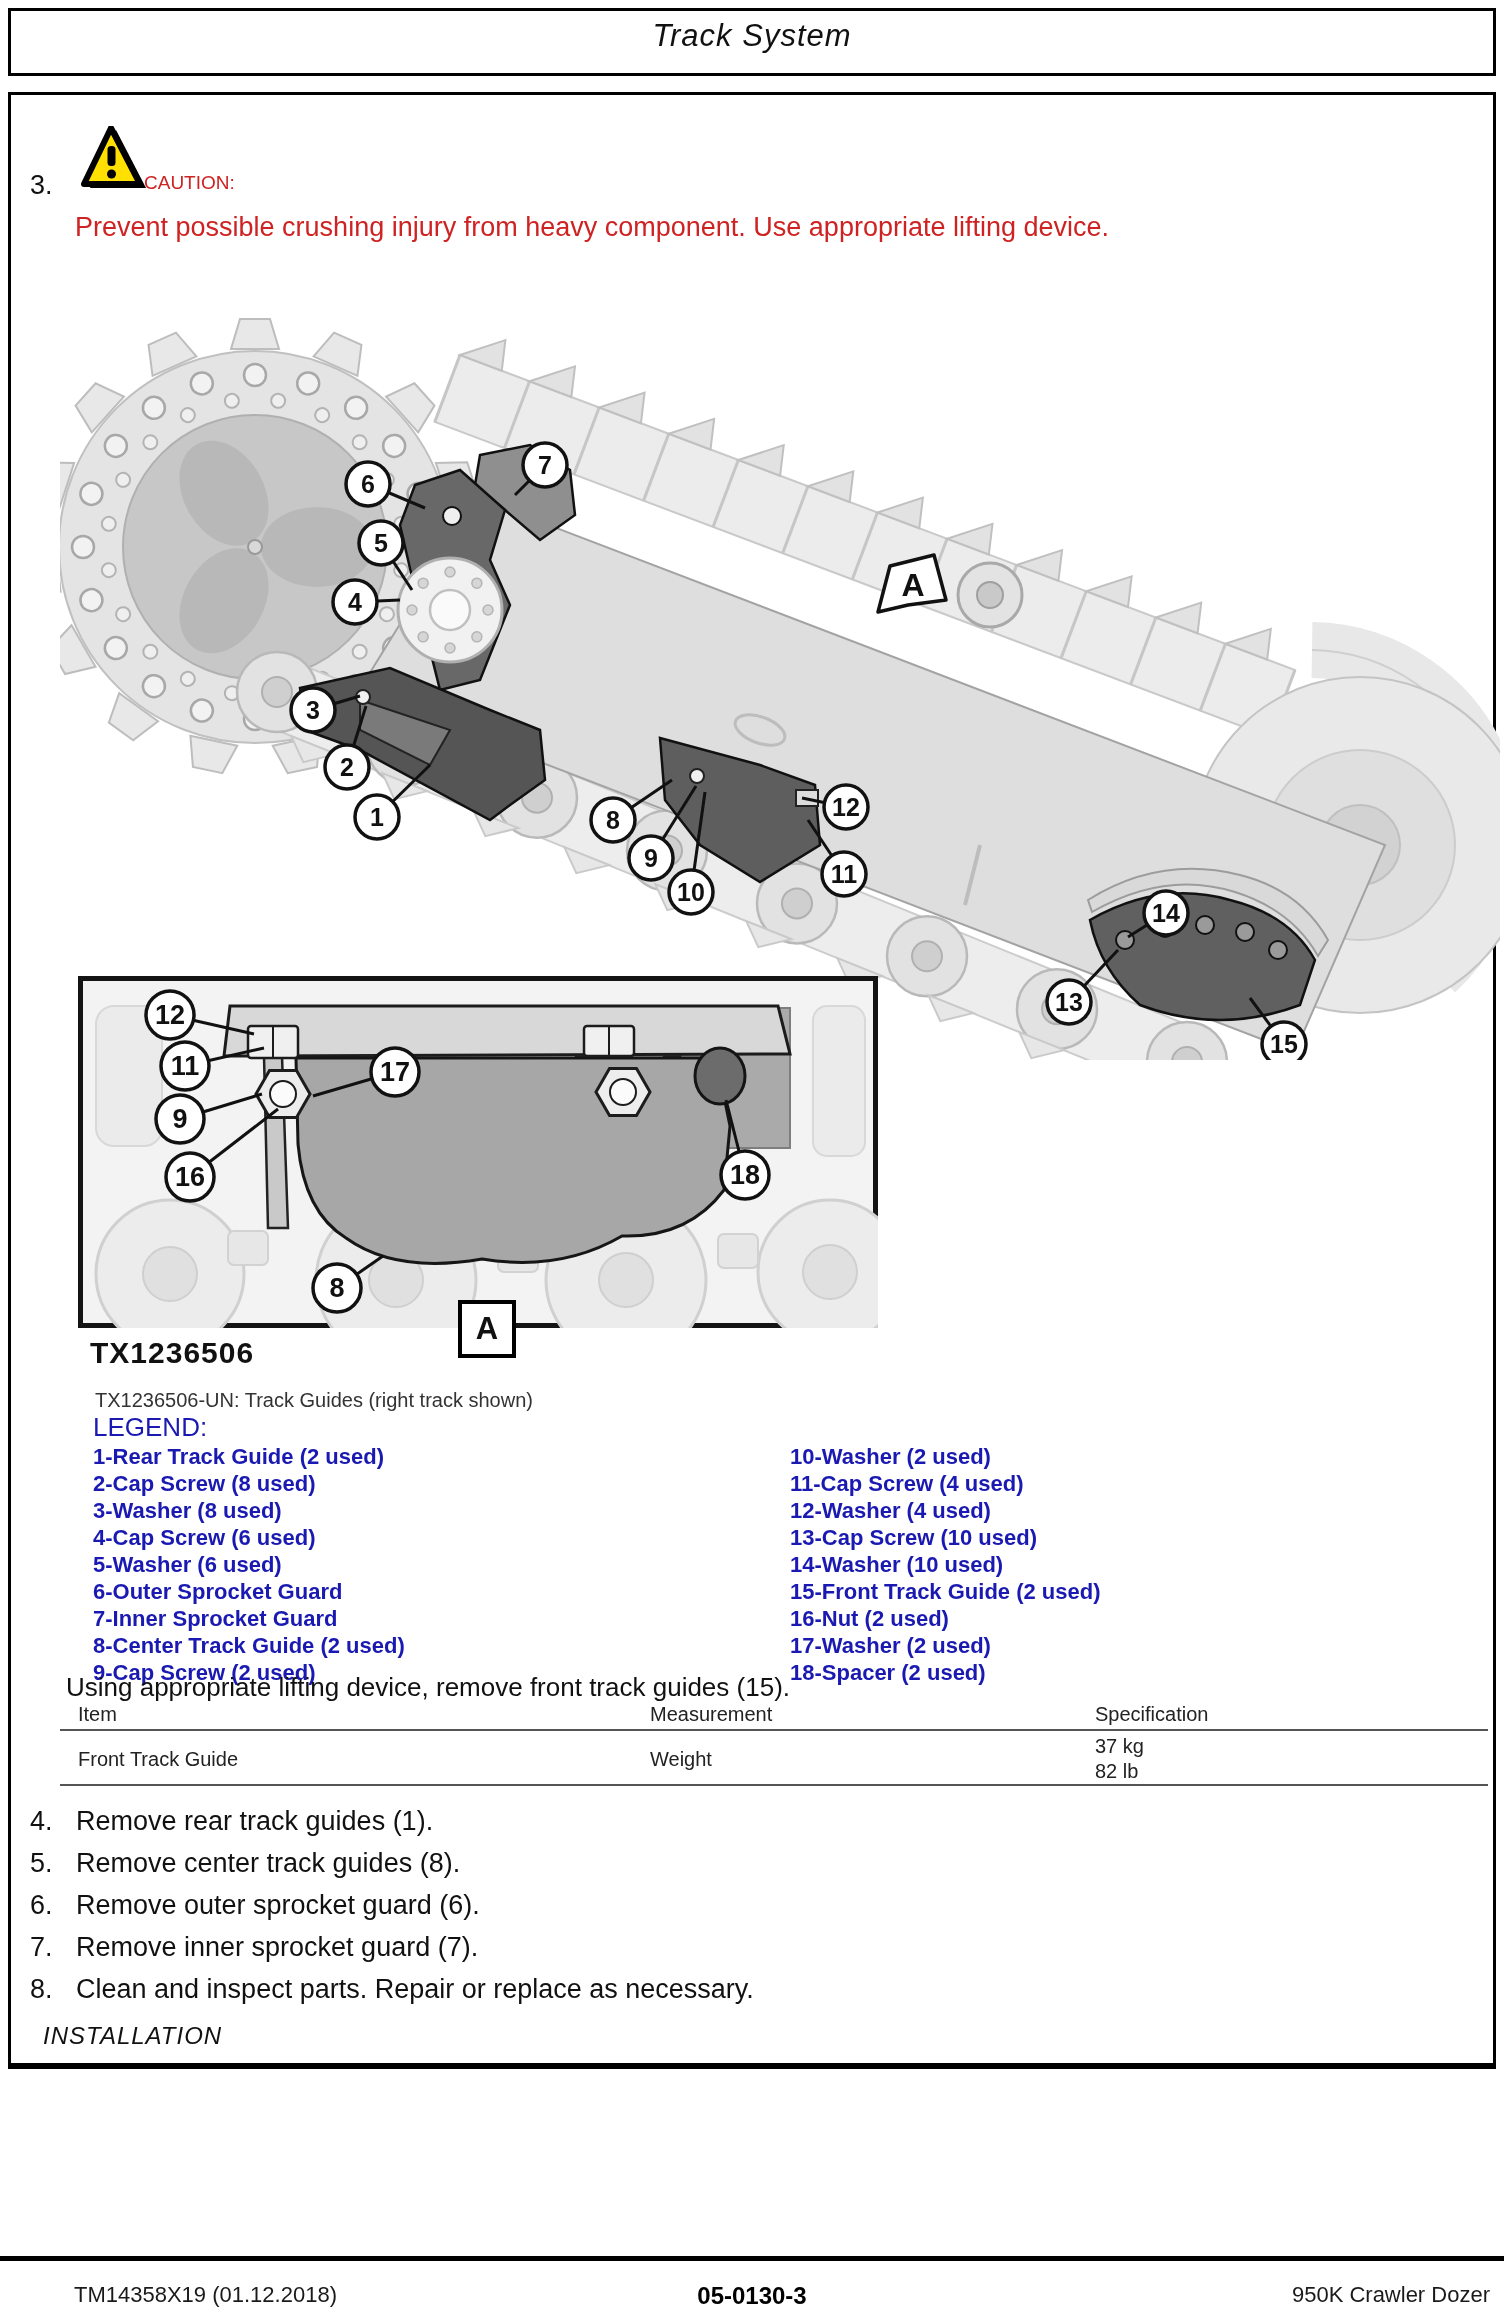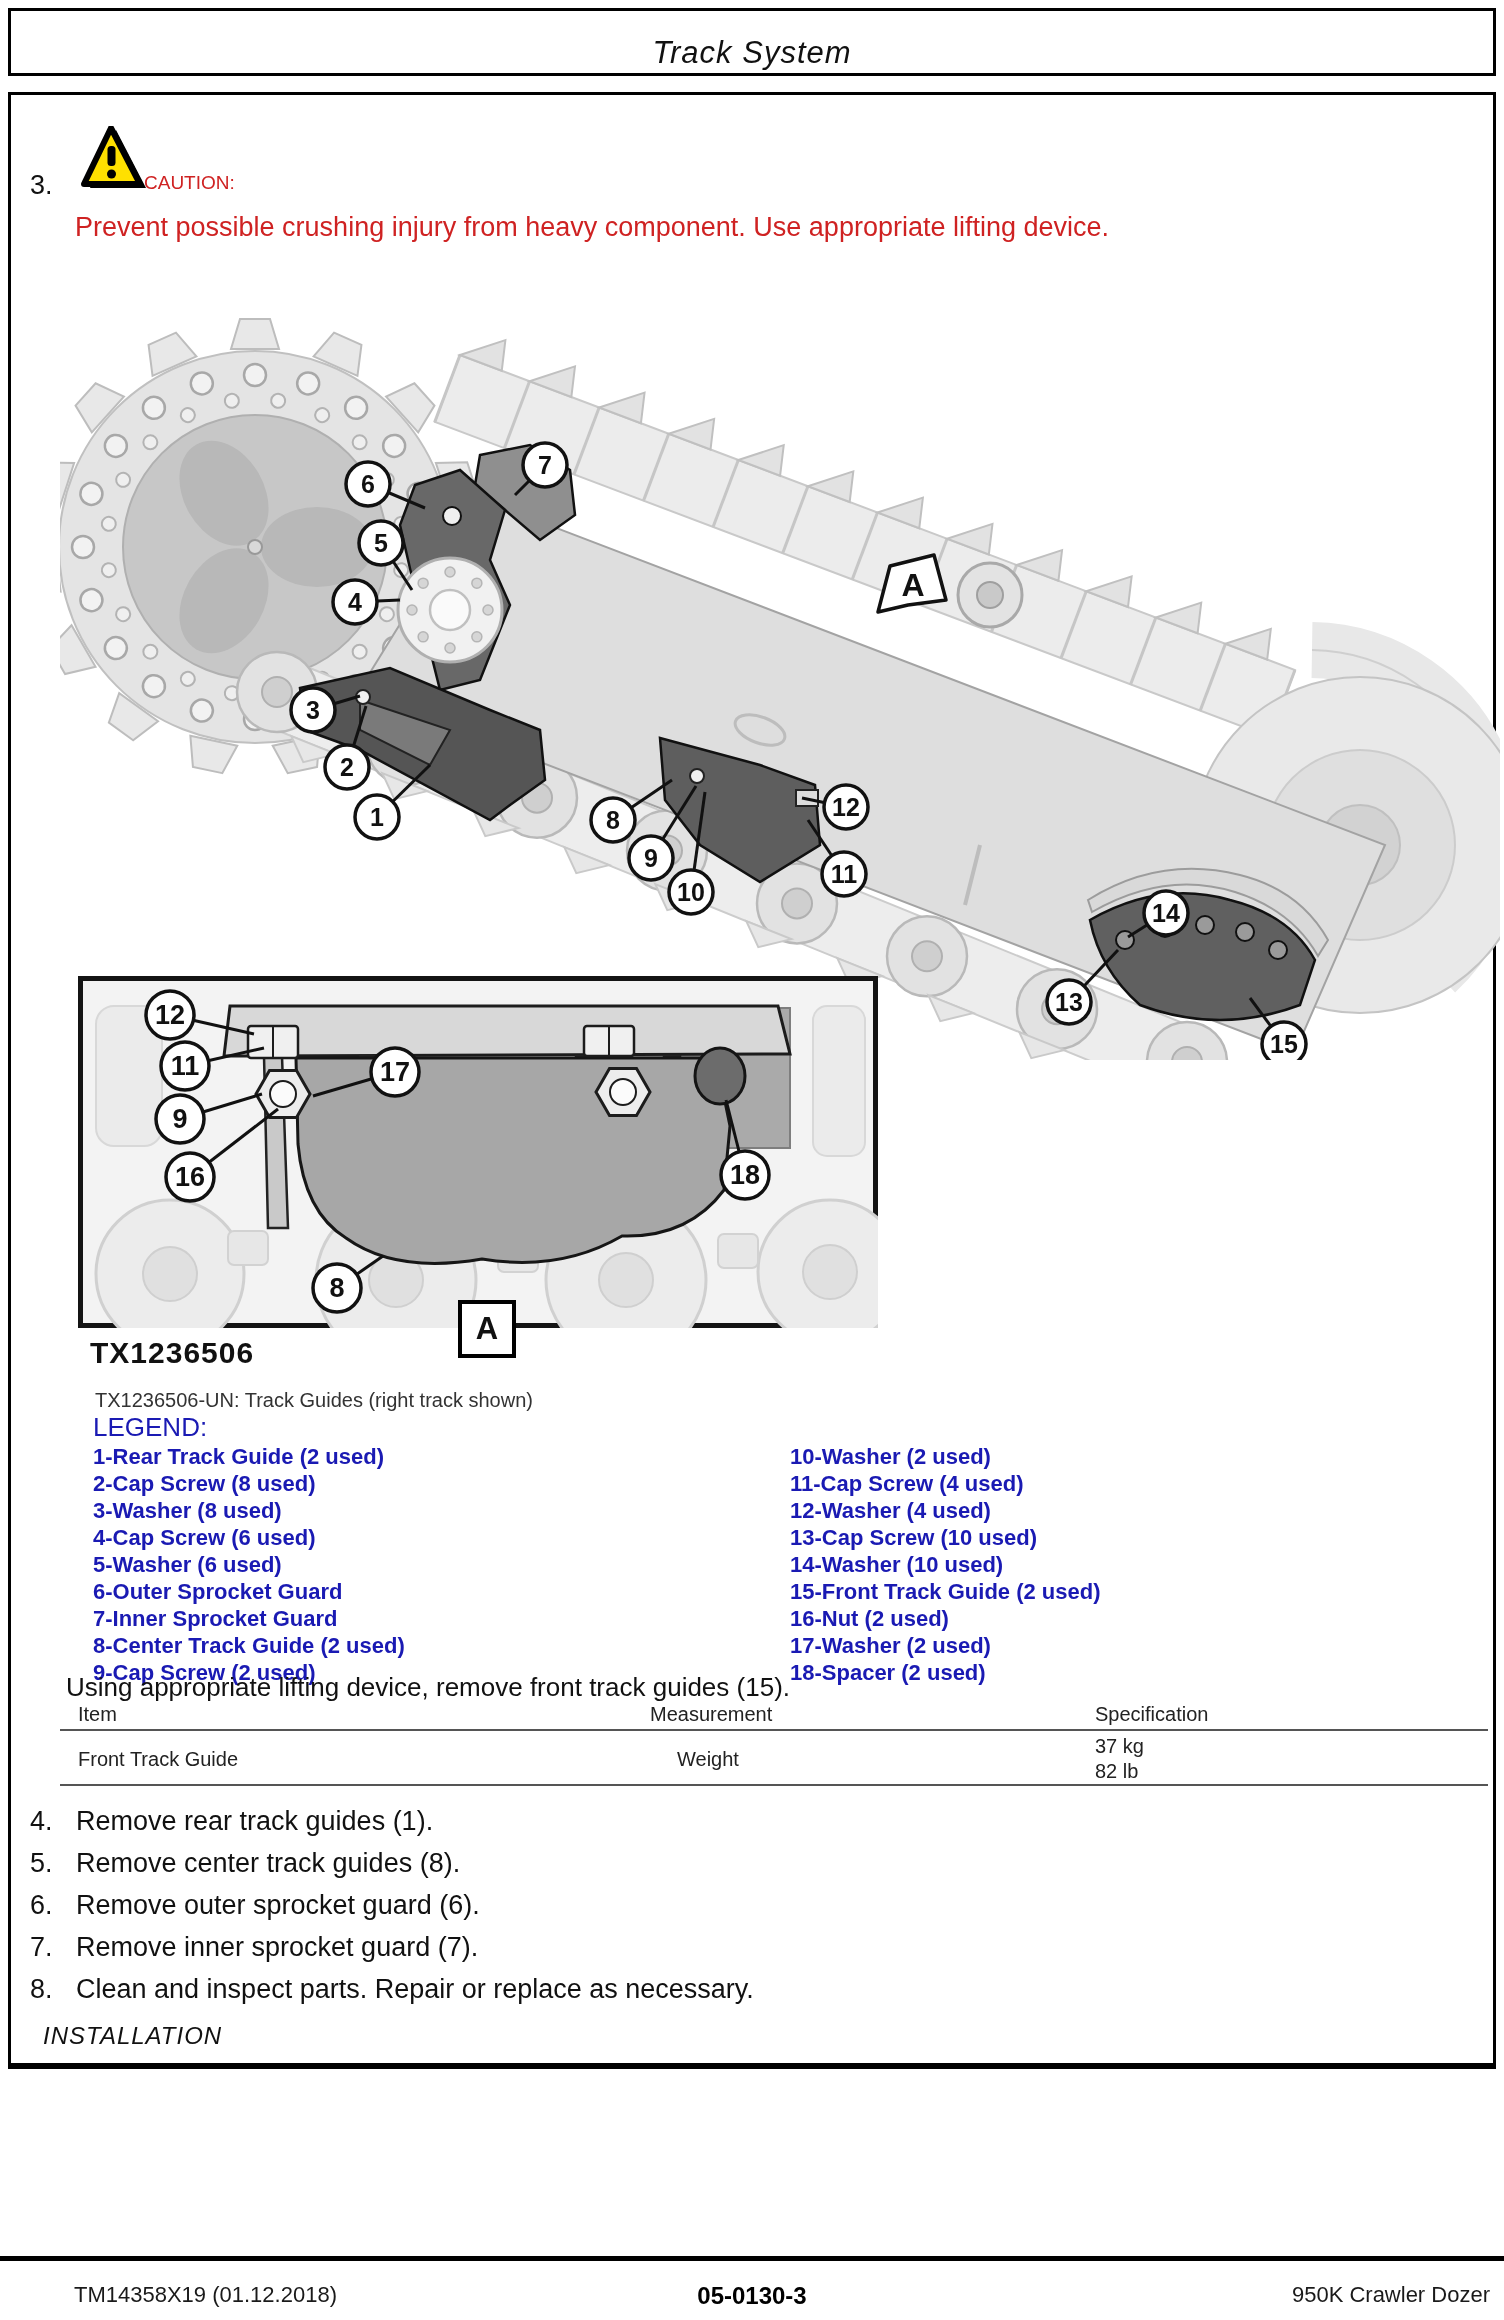--- a/index.html
+++ b/index.html
@@ -1,21 +1,21 @@
 <!DOCTYPE html>
 <html><head>
 <meta charset="utf-8">
 <style>
   html,body{margin:0;padding:0;background:#fff;}
   .page{position:relative;width:1504px;height:2320px;background:#fff;overflow:hidden;
         font-family:"Liberation Sans", sans-serif;color:#111;}
   .abs{position:absolute;}
   .hdr-box{left:8px;top:8px;width:1482px;height:62px;border:3px solid #000;
            display:flex;justify-content:center;align-items:flex-end;}
-  .hdr-title{font-style:italic;font-size:31px;padding-bottom:2px;letter-spacing:1px;}
+  .hdr-title{font-style:italic;font-size:31px;padding-bottom:19px;letter-spacing:1px;}
   .content-box{left:8px;top:92px;width:1482px;height:1968px;border:3px solid #000;border-bottom-width:6px;}
   .step3{left:30px;top:170px;font-size:27px;}
   .cau-label{left:144px;top:172px;font-size:19px;color:#cf2222;}
   .cau-text{left:75px;top:212px;font-size:27px;color:#cf2222;}
   .warn-icon{left:80px;top:126px;width:66px;height:66px;}
   .main-svg{left:60px;top:260px;}
   .inset-svg{left:78px;top:976px;}
   .viewbox-a{left:458px;top:1300px;width:50px;height:50px;border:4px solid #000;background:#fff;
              display:flex;align-items:center;justify-content:center;font-size:31px;font-weight:bold;}
   .tx-label{left:90px;top:1336px;font-size:30px;font-weight:bold;letter-spacing:1px;}
@@ -24,21 +24,21 @@
   .legend-col{top:1443px;width:640px;font-size:22px;font-weight:bold;color:#1a1ab3;}
   .legend-col .legend-item{line-height:27px;height:27px;white-space:nowrap;}
   .lcol-left{left:93px;}
   .lcol-right{left:790px;}
   .instruction{left:66px;top:1672px;font-size:26px;}
   .tbl-head{top:1703px;font-size:20px;color:#222;}
   .th-item{left:78px;} .th-meas{left:650px;} .th-spec{left:1095px;}
   .tbl-rule{left:60px;width:1428px;height:2px;background:#555;}
   .rule1{top:1729px;} .rule2{top:1784px;}
   .tbl-cell{font-size:20px;color:#222;}
-  .td-item{left:78px;top:1748px;} .td-meas{left:650px;top:1748px;margin-left:27px;}
+  .td-item{left:78px;top:1748px;} .td-meas{left:650px;top:1748px;}
   .td-spec1{left:1095px;top:1735px;} .td-spec2{left:1095px;top:1760px;}
   .steps-wrap{left:30px;top:1806px;width:1100px;}
   .step-row{display:flex;font-size:27px;line-height:30px;margin-bottom:12px;}
   .step-num{width:46px;flex:0 0 46px;}
   .install-head{left:30px;top:2022px;font-size:24px;font-weight:normal;font-style:italic;letter-spacing:1px;margin-left:13px;}
   .footer-rule{left:0;top:2256px;width:1504px;height:5px;background:#000;}
   .ft{top:2282px;font-size:22px;color:#1a1a1a;}
   .ft-left{left:74px;}
   .ft-center{left:0;width:1504px;text-align:center;font-weight:bold;font-size:24px;color:#000;}
   .ft-right{right:14px;}

